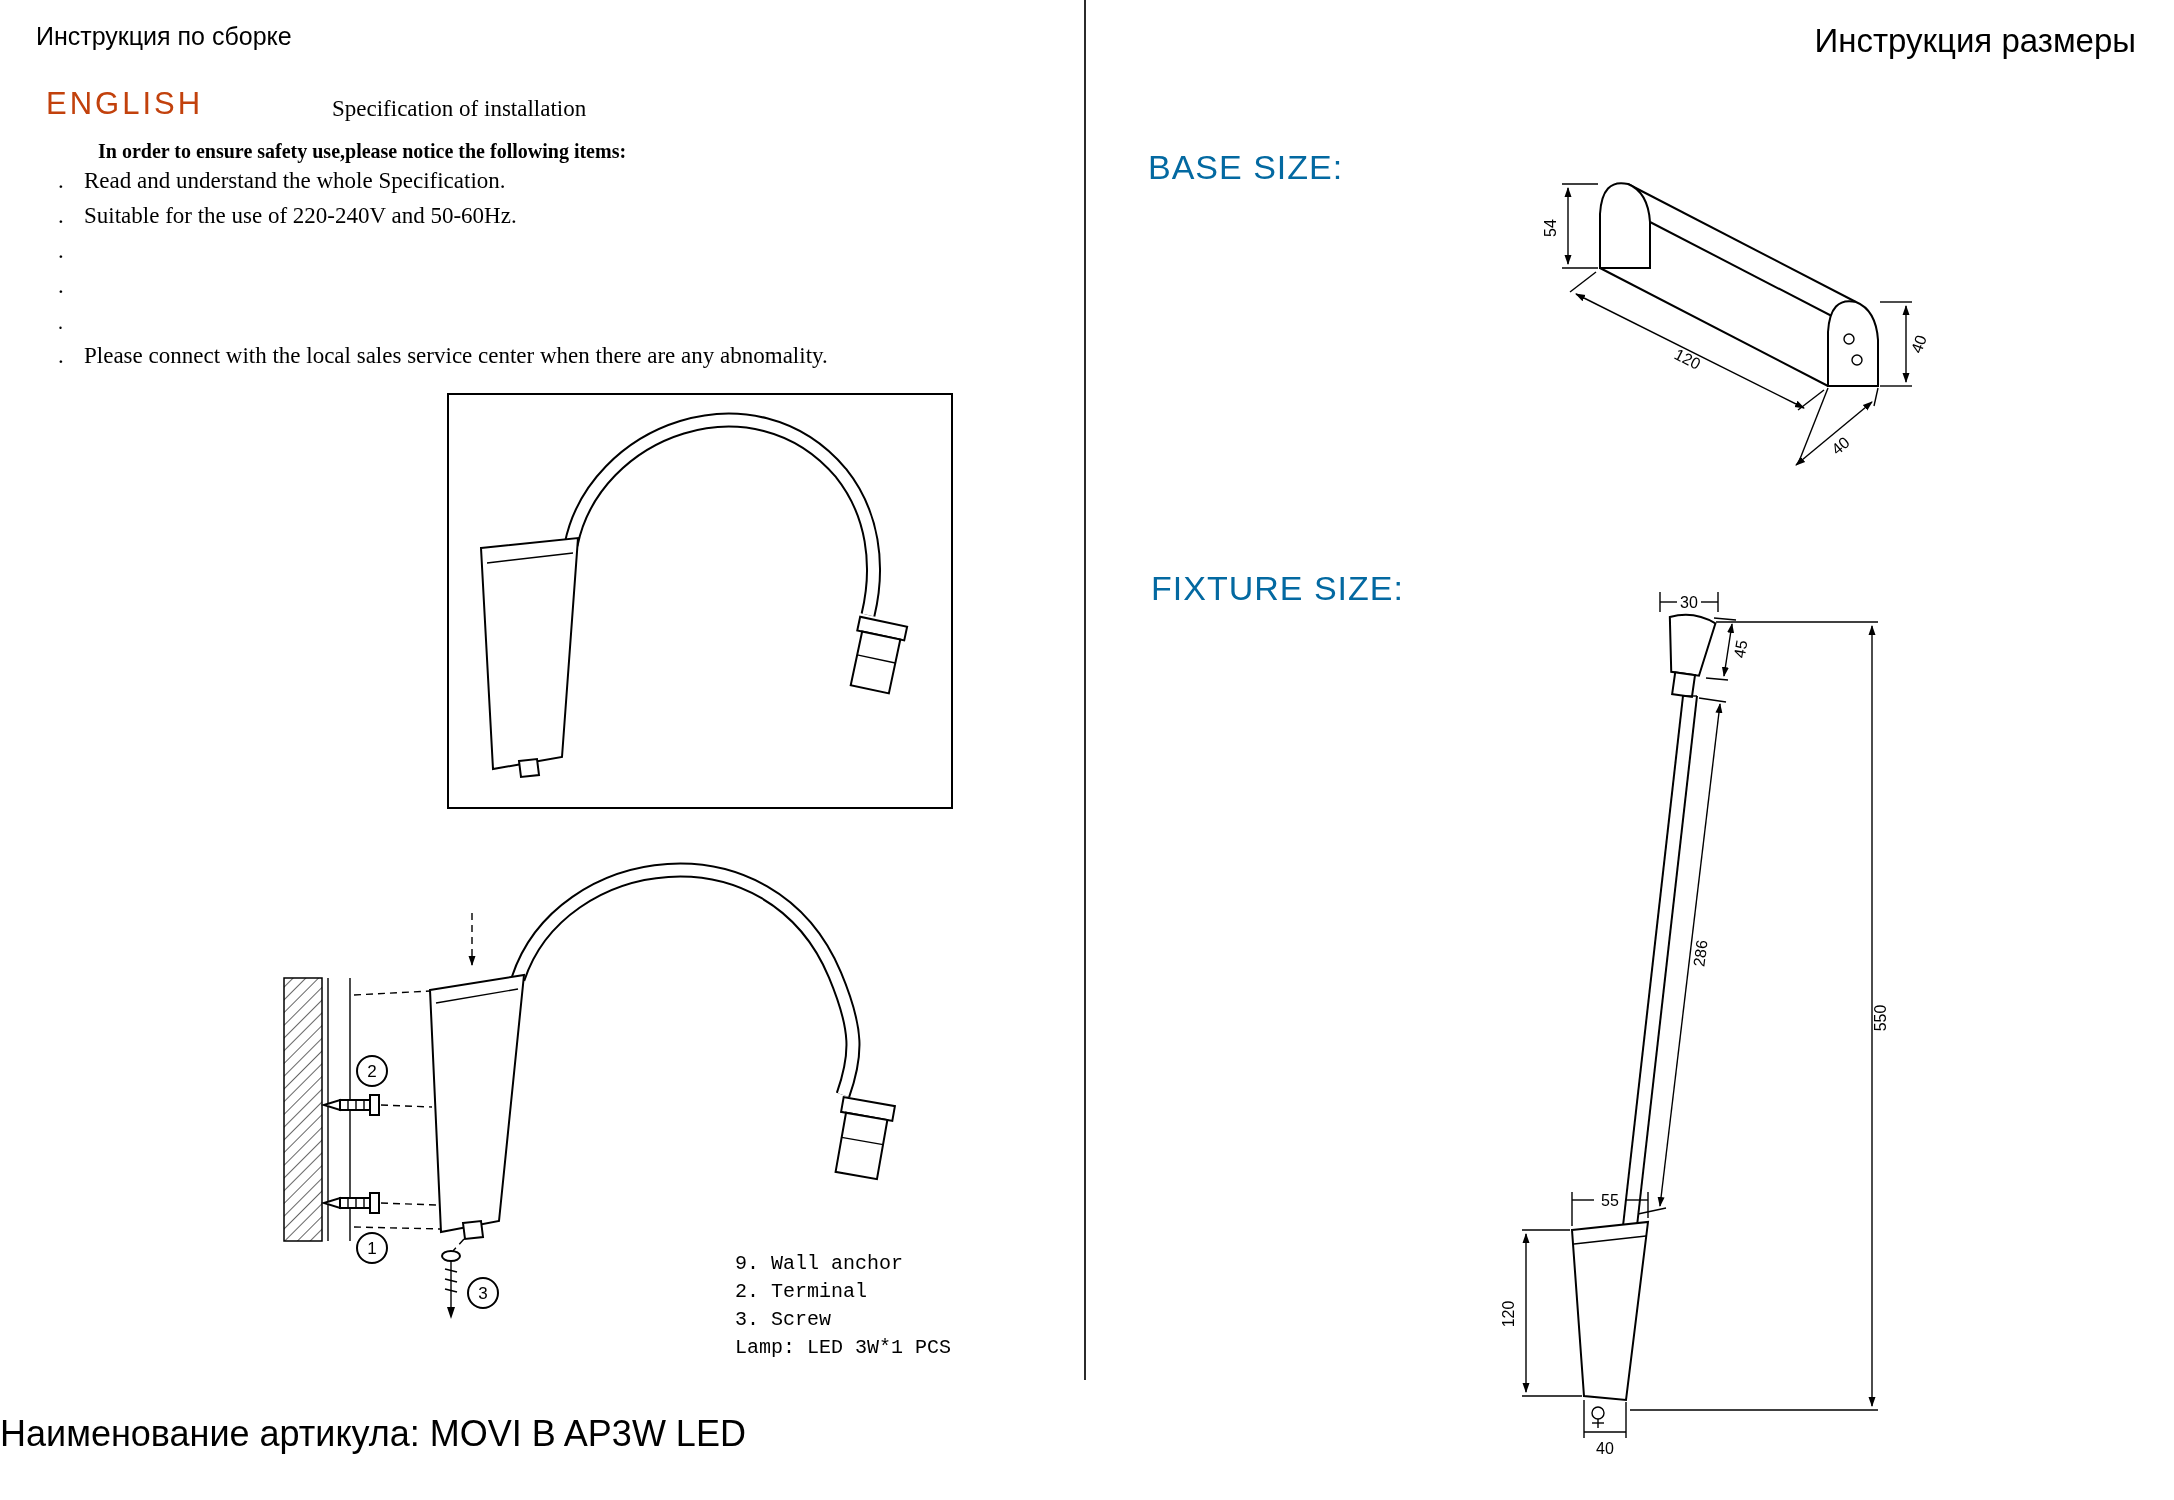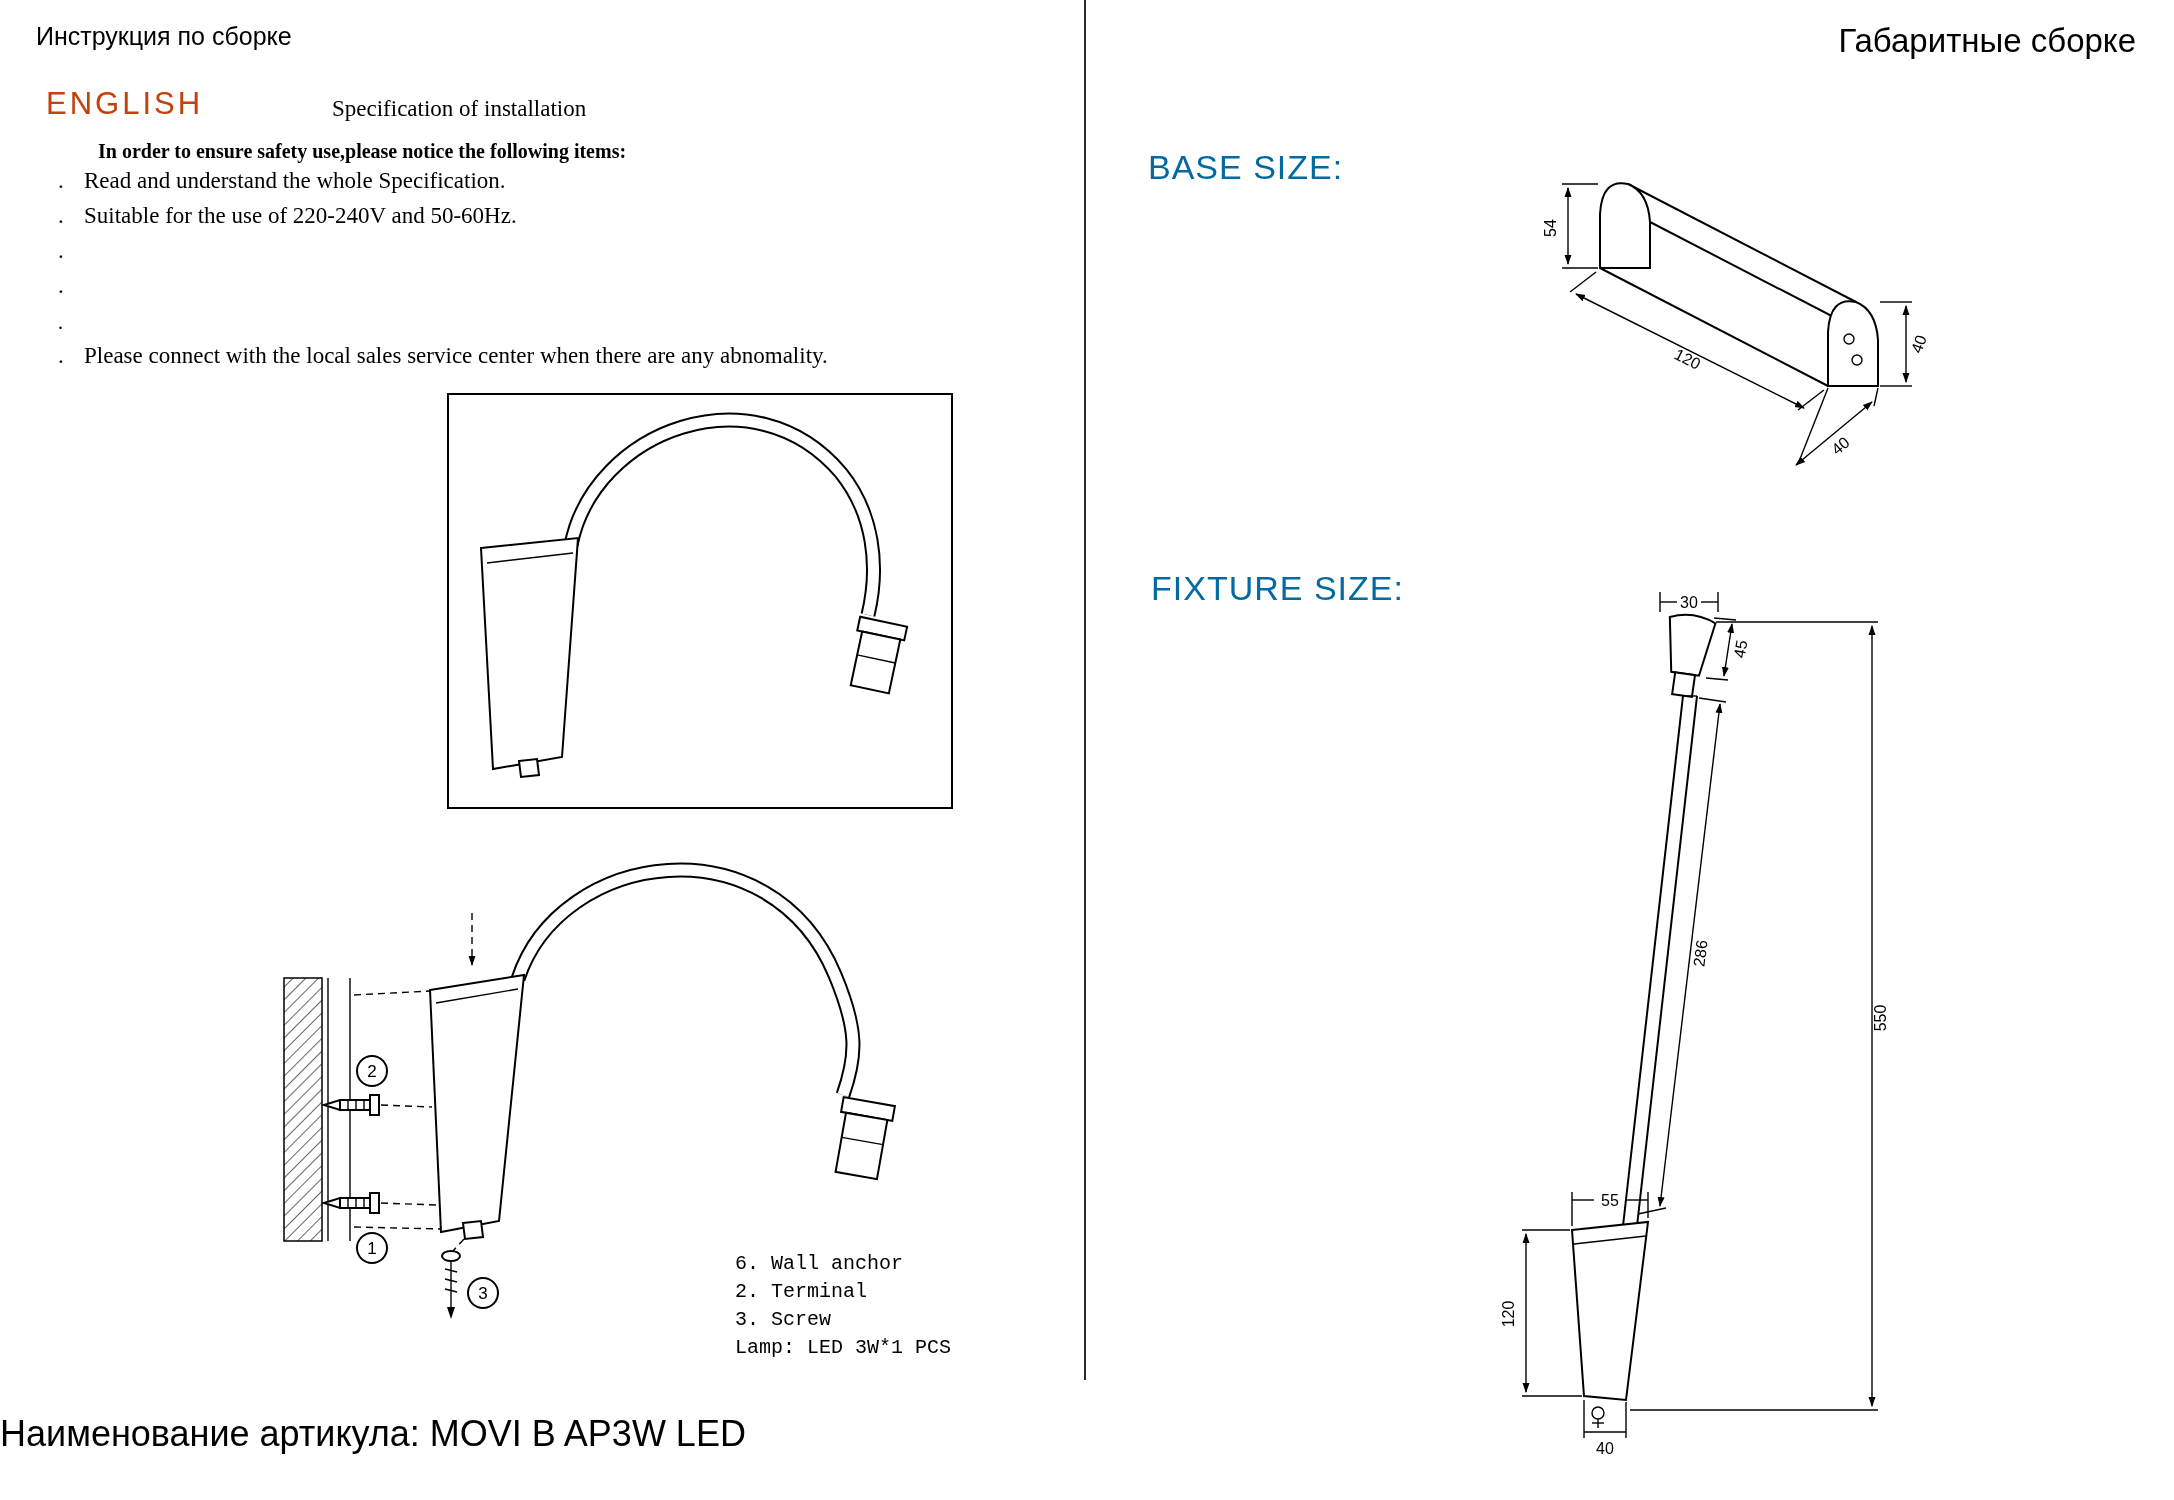--- a/index.html
+++ b/index.html
@@ -45,21 +45,21 @@
       <line x1="0" y1="0" x2="0" y2="9" stroke="#000" stroke-width="1.2"></line>
     </pattern>
   </defs>
 </svg>
 
 <div class="page">
 
   <div class="divider abs"></div>
 
   <div class="left-title abs">Инструкция по сборке</div>
-  <div class="right-title abs">Габаритные сборке</div>
+  <div class="right-title abs">Инструкция размеры</div>
 
   <div class="lang abs">ENGLISH</div>
   <div class="spec-sub abs">Specification of installation</div>
   <div class="intro abs">In order to ensure safety use,please notice the following items:</div>
 
   <div class="safety-list abs">
     <div class="s-item">
       <span class="bullet">.</span>
       <span>Read and understand the whole Specification.</span>
     </div>
@@ -165,21 +165,21 @@
       <circle class="wfill" cx="122" cy="393" r="15"></circle>
       <text class="callout-num" x="122" y="399">1</text>
     </g>
     <g>
       <circle class="wfill" cx="233" cy="438" r="15"></circle>
       <text class="callout-num" x="233" y="444">3</text>
     </g>
   </svg>
 
   <div class="legend abs">
-    <div>6. Wall anchor</div>
+    <div>9. Wall anchor</div>
     <div>2. Terminal</div>
     <div>3. Screw</div>
     <div>Lamp: LED 3W*1 PCS</div>
   </div>
 
   <div class="size-heading base-heading abs">BASE SIZE:</div>
   <div class="size-heading fixture-heading abs">FIXTURE SIZE:</div>
 
   <svg class="base-svg abs" width="500" height="380" viewBox="0 0 500 380">
     <polygon points="100,128 100,70 126,42 356,158 376,192 376,246 328,246" fill="#fff" stroke="none"></polygon>

